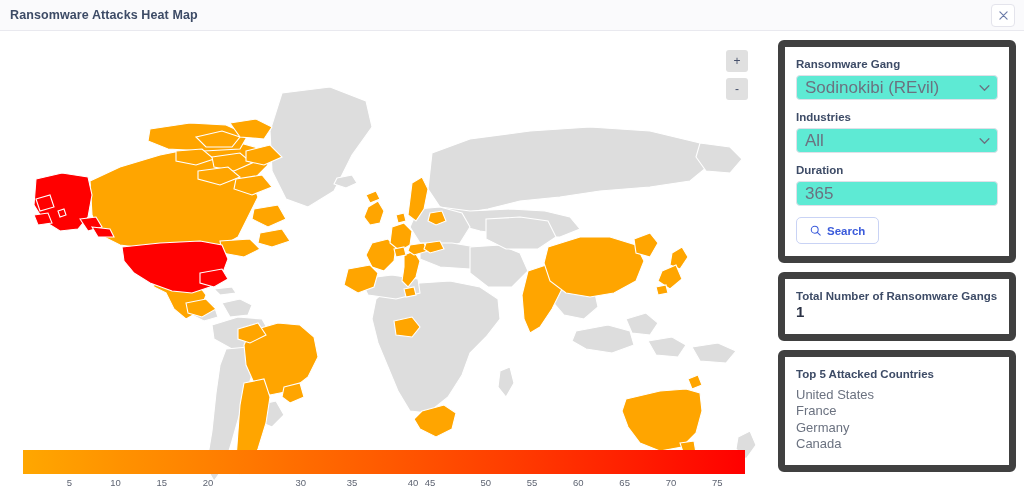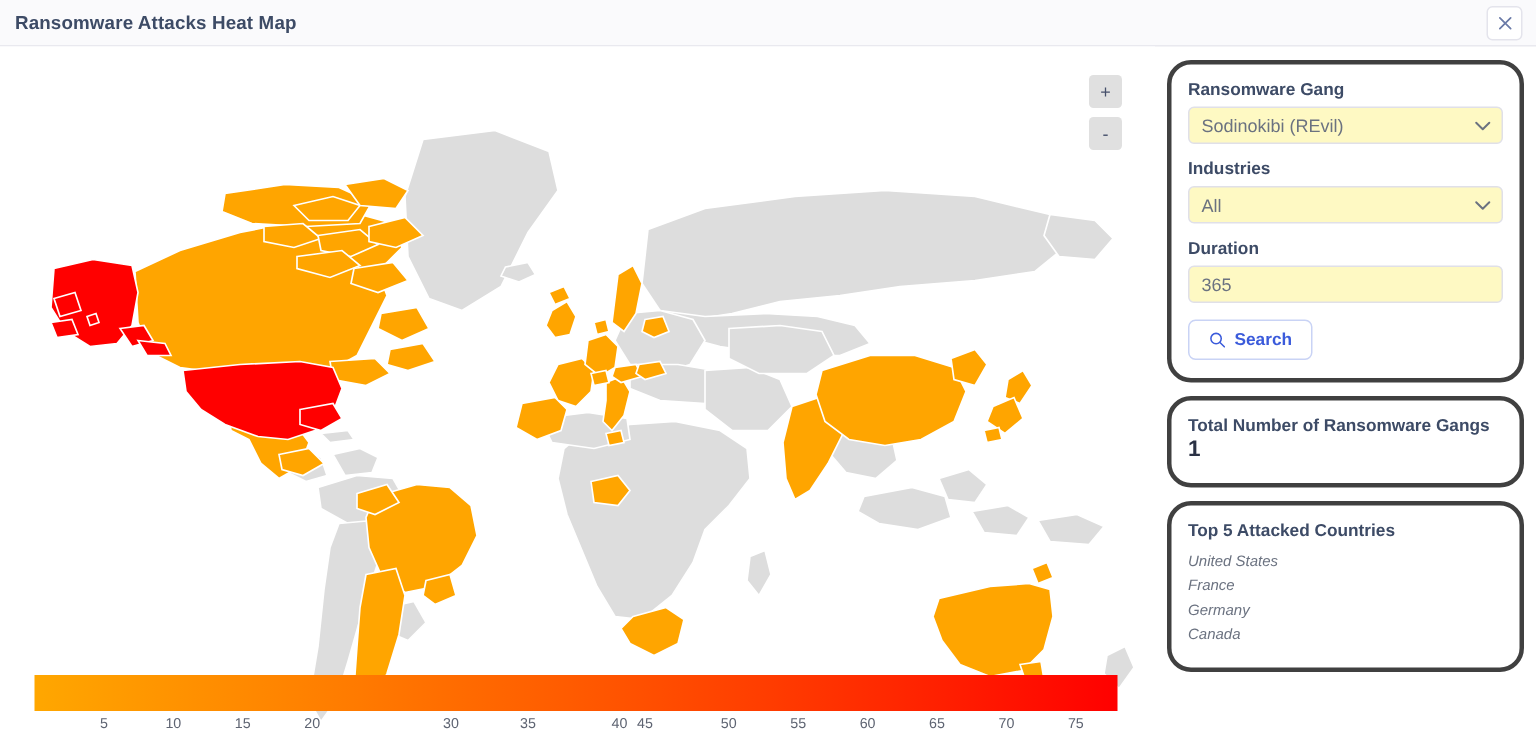--- a/index.html
+++ b/index.html
@@ -89,39 +89,39 @@
   }
 
   
   .sidebar {
     position: absolute; left: 778px; top: 40px;
     width: 238px;
     display: flex; flex-direction: column; gap: 9px;
   }
   .card {
     background: #ffffff;
-    border: 3px solid #404040;
-    border-radius: 16px;
+    border: 7px solid #404040;
+    border-radius: 6px;
     padding: 11px 11px 12px 11px;
   }
   .field { margin-bottom: 11px; }
   .field:last-of-type { margin-bottom: 10px; }
   .field-label {
     font-size: 11.5px; font-weight: bold;
     color: #3d4b66;
     margin-bottom: 5px;
     display: block;
   }
   .select-wrap { position: relative; }
   .control {
     width: 100%; height: 25px;
     border: 1px solid #e0e0e8;
     border-radius: 4px;
-    background: #fef9c3;
-    font-size: 12px;
+    background: #5eead4;
+    font-size: 17px;
     color: #6b7280;
     padding: 0 40px 0 8px;
     font-family: "Liberation Sans", sans-serif;
     display: flex; align-items: center;
     cursor: pointer;
   }
   .control.text-input { cursor: text; padding-right: 8px; }
   .chev {
     position: absolute; right: 8px; top: 50%;
     transform: translateY(-50%);
@@ -150,24 +150,23 @@
     font-size: 15px; font-weight: bold;
     color: #2b3245;
     line-height: 1.25;
   }
   .list-title {
     font-size: 11.5px; font-weight: bold;
     color: #3d4b66;
     margin-bottom: 7px;
   }
   .country-row {
-    font-size: 10px;
+    font-size: 13px;
     color: #6b7280;
     line-height: 16.5px;
-    font-style: italic;
   }
 </style>
 </head>
 <body>
 
 <div class="app">
 
   <div class="titlebar">
     <div class="titlebar-title">Ransomware Attacks Heat Map</div>
     <div class="close-btn">

